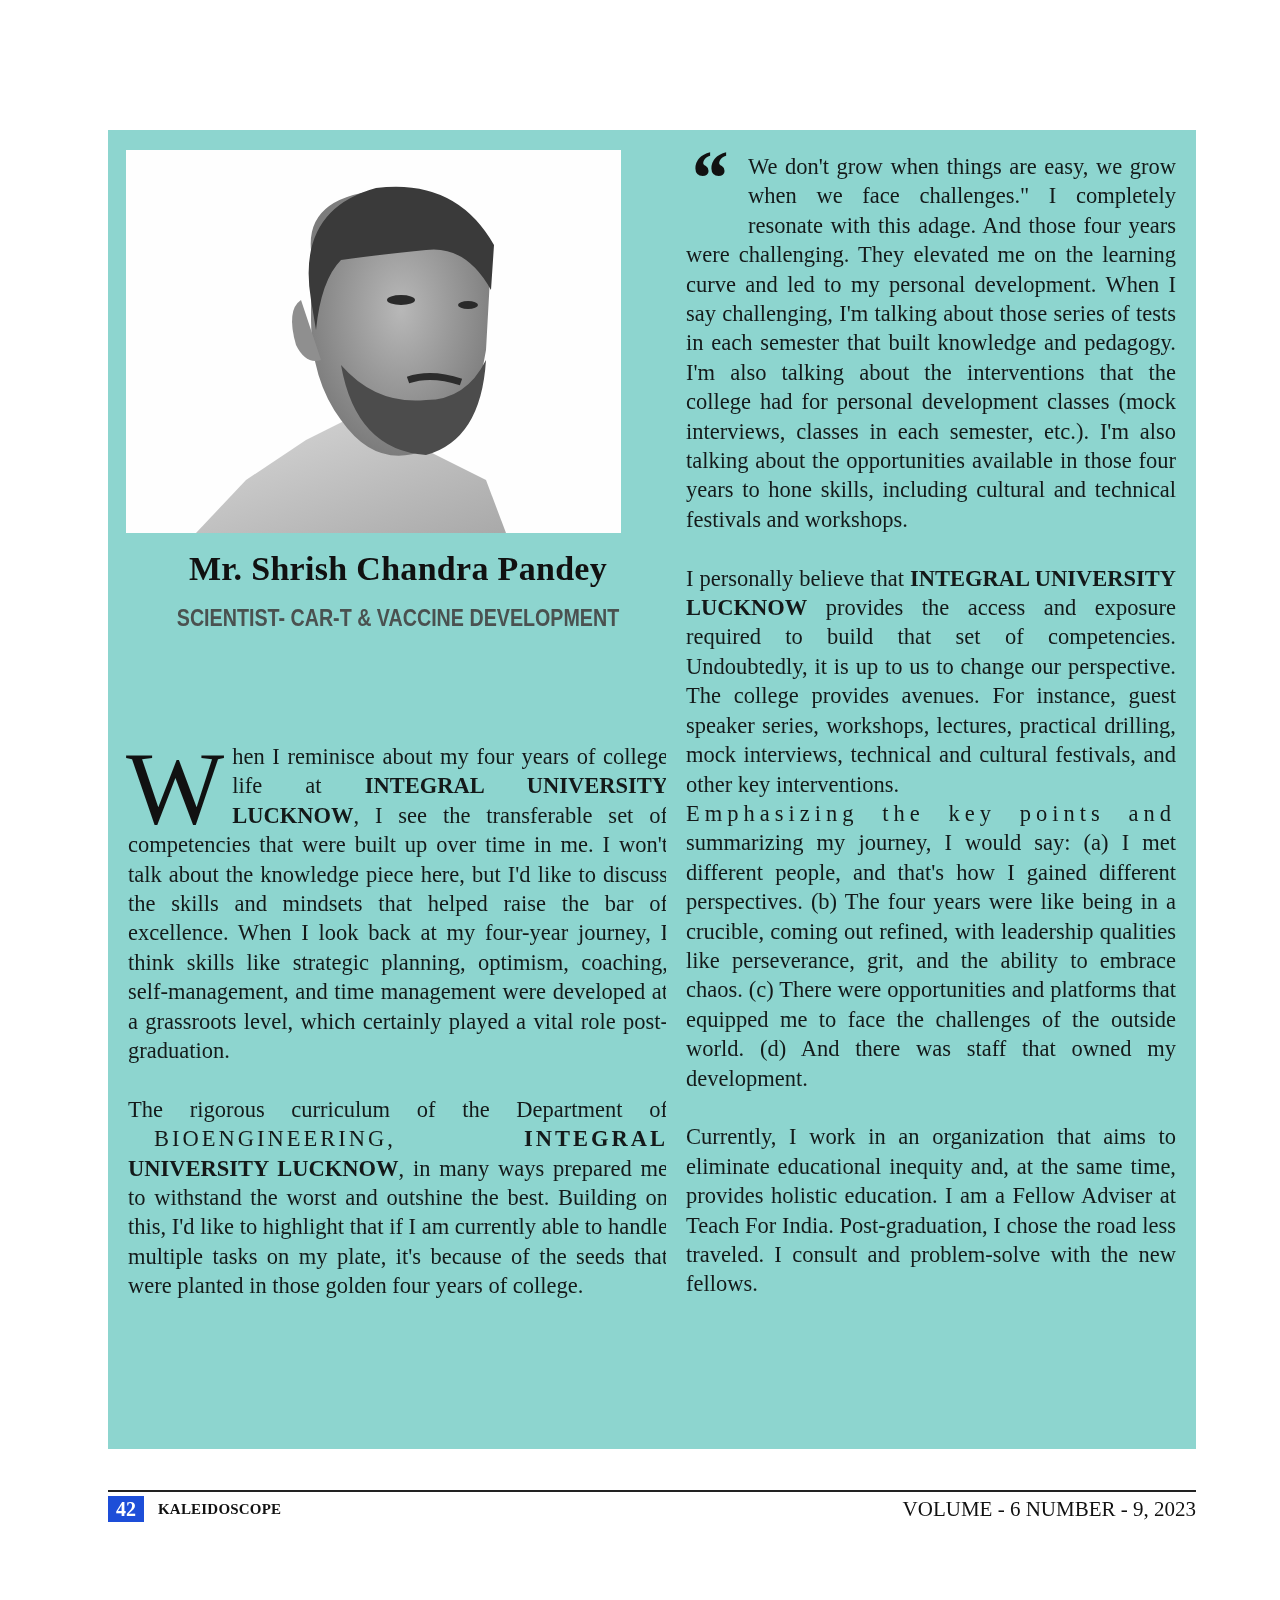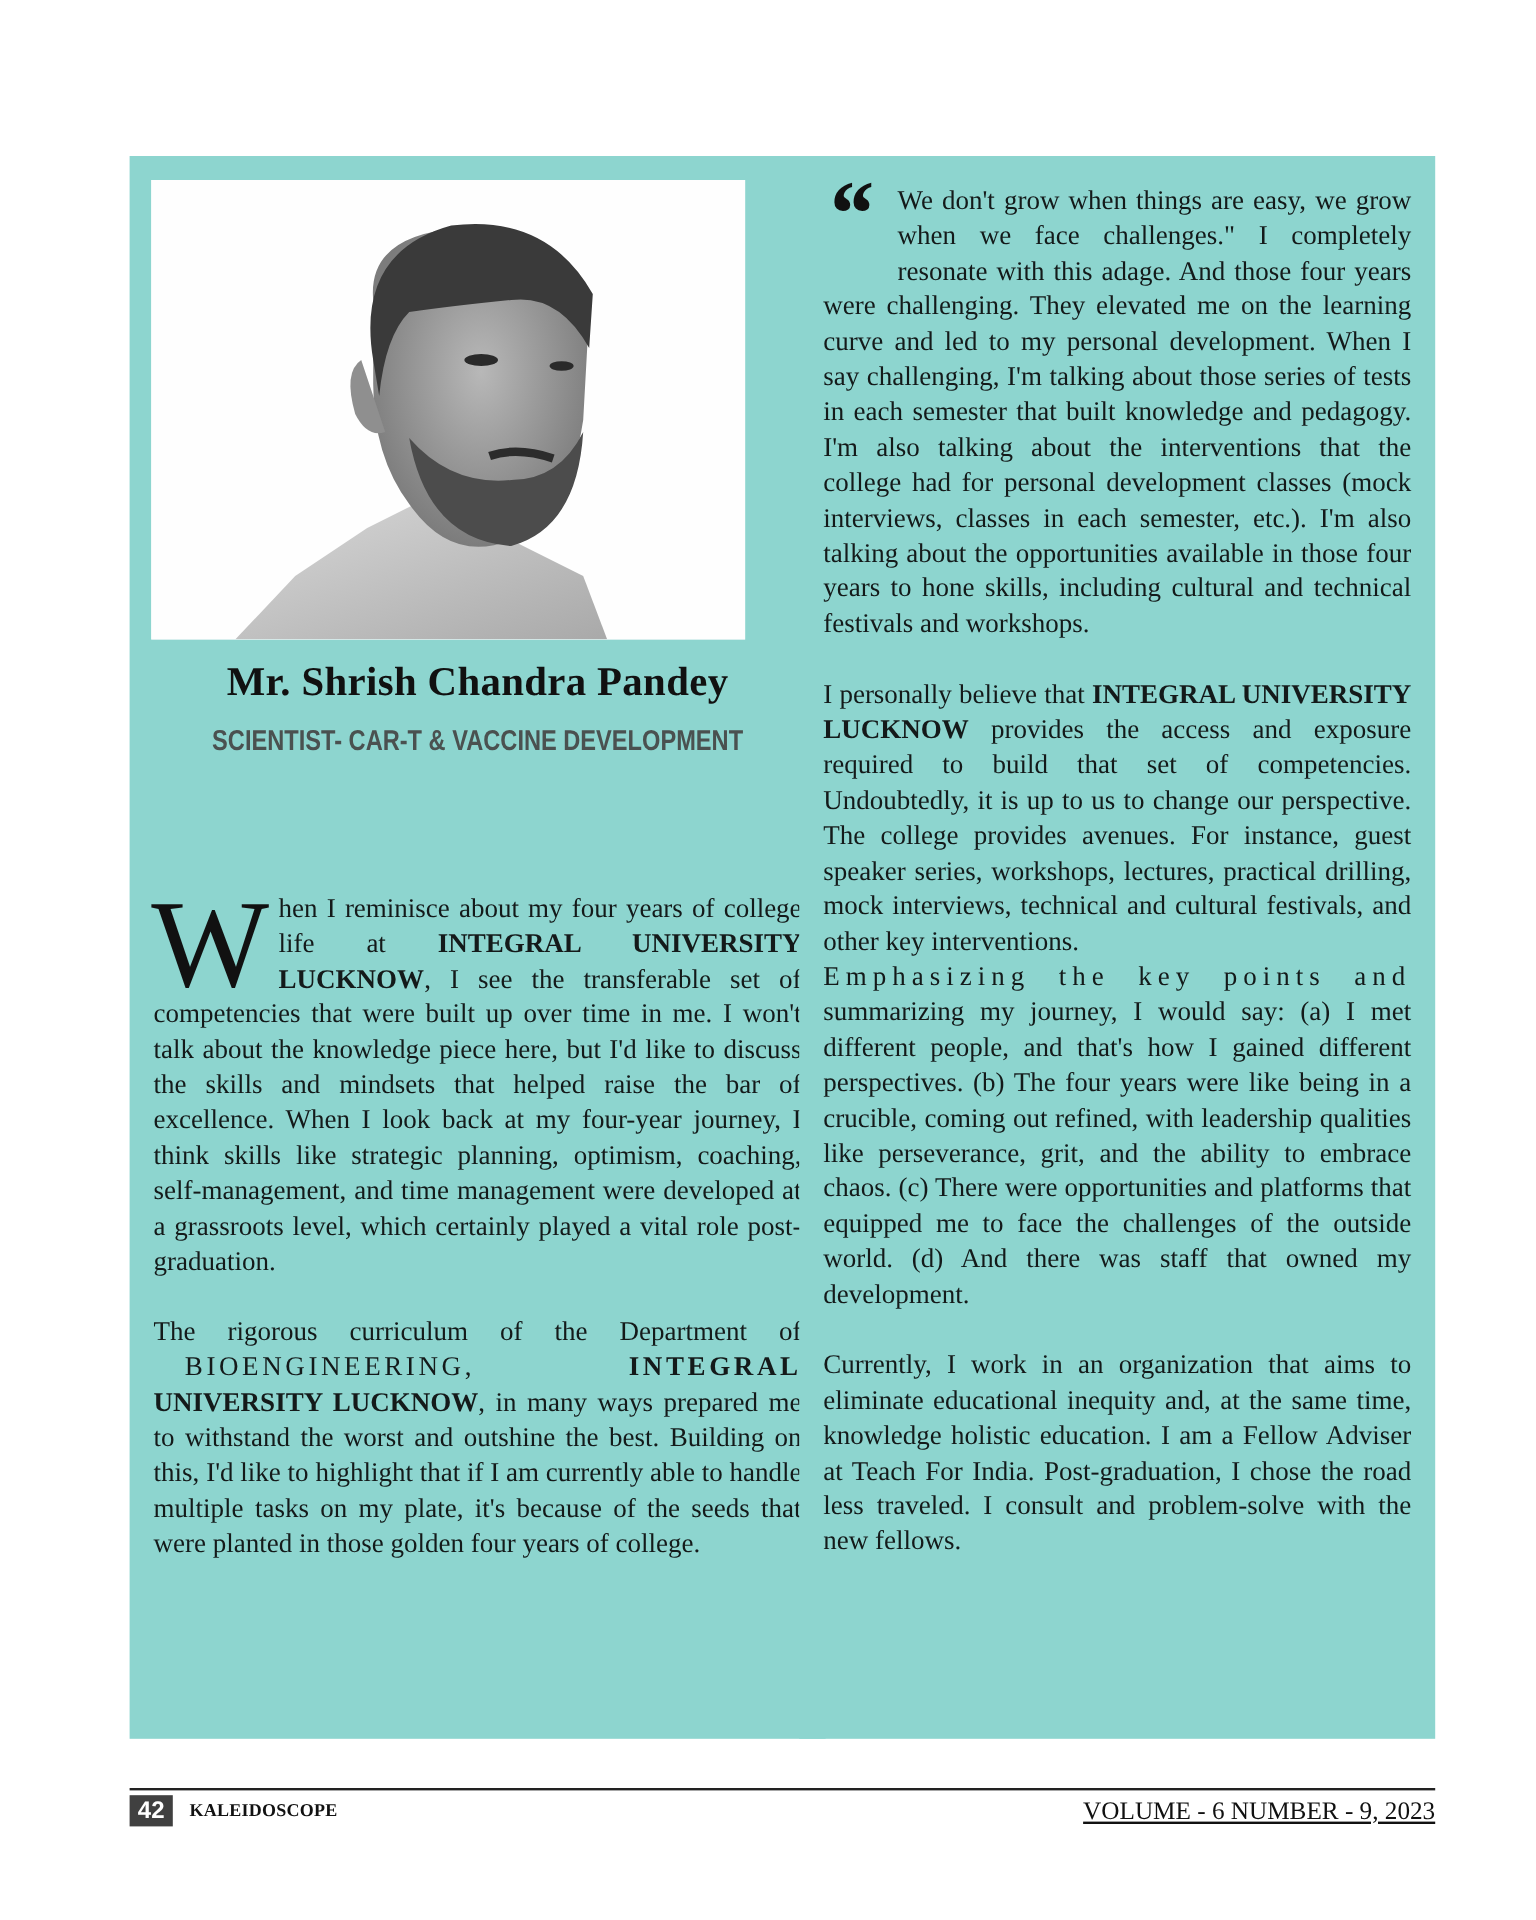--- a/index.html
+++ b/index.html
@@ -27,26 +27,26 @@
   #right-text { left:20px; right:20px; top:22px; }
 
   .dropcap { float:left; font-family:"Liberation Serif", serif; font-size:104px; line-height:80px;
              margin:6px 8px 0 -2px; color:#111; }
   .quote-mark { float:left; font-family:"Liberation Serif", serif; font-style:italic; font-weight:bold;
                 font-size:78px; line-height:52px; height:80px; width:56px; margin:0 4px 0 2px; color:#111; }
   .wide { letter-spacing:3px;margin-left:26px; }
   .wider { letter-spacing:5px; }
 
   .footer-rule { position:absolute; left:108px; width:1088px; top:1490px; height:2px; background:#222; }
-  .page-num { position:absolute; left:108px; top:1496px; width:36px; height:26px; background:#404040; color:#fff;
-              font-family:Liberation Sans, sans-serif; font-weight:bold; font-size:20px; line-height:26px; text-align:center; }
+  .page-num { position:absolute; left:108px; top:1496px; width:36px; height:26px; background:#1d4ed8; color:#fff;
+              font-family:Liberation Serif, serif; font-weight:bold; font-size:20px; line-height:26px; text-align:center; }
   .mag-name { position:absolute; left:158px; top:1496px; font-family:"Liberation Serif", serif; font-weight:bold;
               font-size:15px; line-height:26px; color:#111; letter-spacing:0.2px; }
   .volume { position:absolute; right:84px; top:1496px; font-family:"Liberation Serif", serif;
-            font-size:21px; line-height:26px; color:#111;text-decoration:underline; }
+            font-size:21px; line-height:26px; color:#111; }
 </style>
 </head>
 <body>
 
 <div class="panel" id="left-panel">
   <div class="photo" title="Portrait photo of Mr. Shrish Chandra Pandey">
     <svg viewBox="0 0 495 383" preserveAspectRatio="none">
       <defs>
         <radialGradient id="face" cx="50%" cy="45%" r="55%">
           <stop offset="0%" stop-color="#b8b8b8"></stop>
@@ -79,20 +79,20 @@
   </div>
 </div>
 
 <div class="panel" id="right-panel">
   <div class="body-text" id="right-text">
     <p>
       <span class="quote-mark">“</span><span><span>We don't grow when things are easy, we grow when we face challenges." I completely resonate with this adage. And those four years were challenging. They elevated me on the learning curve and led to my personal development. When I say challenging, I'm talking about those series of tests in each semester that built knowledge and pedagogy. I'm also talking about the interventions that the college had for personal development classes (mock interviews, classes in each semester, etc.). I'm also talking about the opportunities available in those four years to hone skills, including cultural and technical festivals and workshops.</span></span>
     </p>
     <p class="gap"><span><span>I personally believe that </span><b>INTEGRAL UNIVERSITY LUCKNOW</b><span> provides the access and exposure required to build that set of competencies. Undoubtedly, it is up to us to change our perspective. The college provides avenues. For instance, guest speaker series, workshops, lectures, practical drilling, mock interviews, technical and cultural festivals, and other key interventions.</span></span></p>
     <p><span><span class="wider">Emphasizing the key points and</span><span> summarizing my journey, I would say: (a) I met different people, and that's how I gained different perspectives. (b) The four years were like being in a crucible, coming out refined, with leadership qualities like perseverance, grit, and the ability to embrace chaos. (c) There were opportunities and platforms that equipped me to face the challenges of the outside world. (d) And there was staff that owned my development.</span></span></p>
-    <p class="gap"><span><span>Currently, I work in an organization that aims to eliminate educational inequity and, at the same time, knowledge holistic education. I am a Fellow Adviser at Teach For India. Post-graduation, I chose the road less traveled. I consult and problem-solve with the new fellows.</span></span></p>
+    <p class="gap"><span><span>Currently, I work in an organization that aims to eliminate educational inequity and, at the same time, provides holistic education. I am a Fellow Adviser at Teach For India. Post-graduation, I chose the road less traveled. I consult and problem-solve with the new fellows.</span></span></p>
   </div>
 </div>
 
 <div class="footer-rule"></div>
 <div class="page-num">42</div>
 <div class="mag-name">KALEIDOSCOPE</div>
 <div class="volume">VOLUME - 6 NUMBER - 9, 2023</div>
 
 </body></html>

